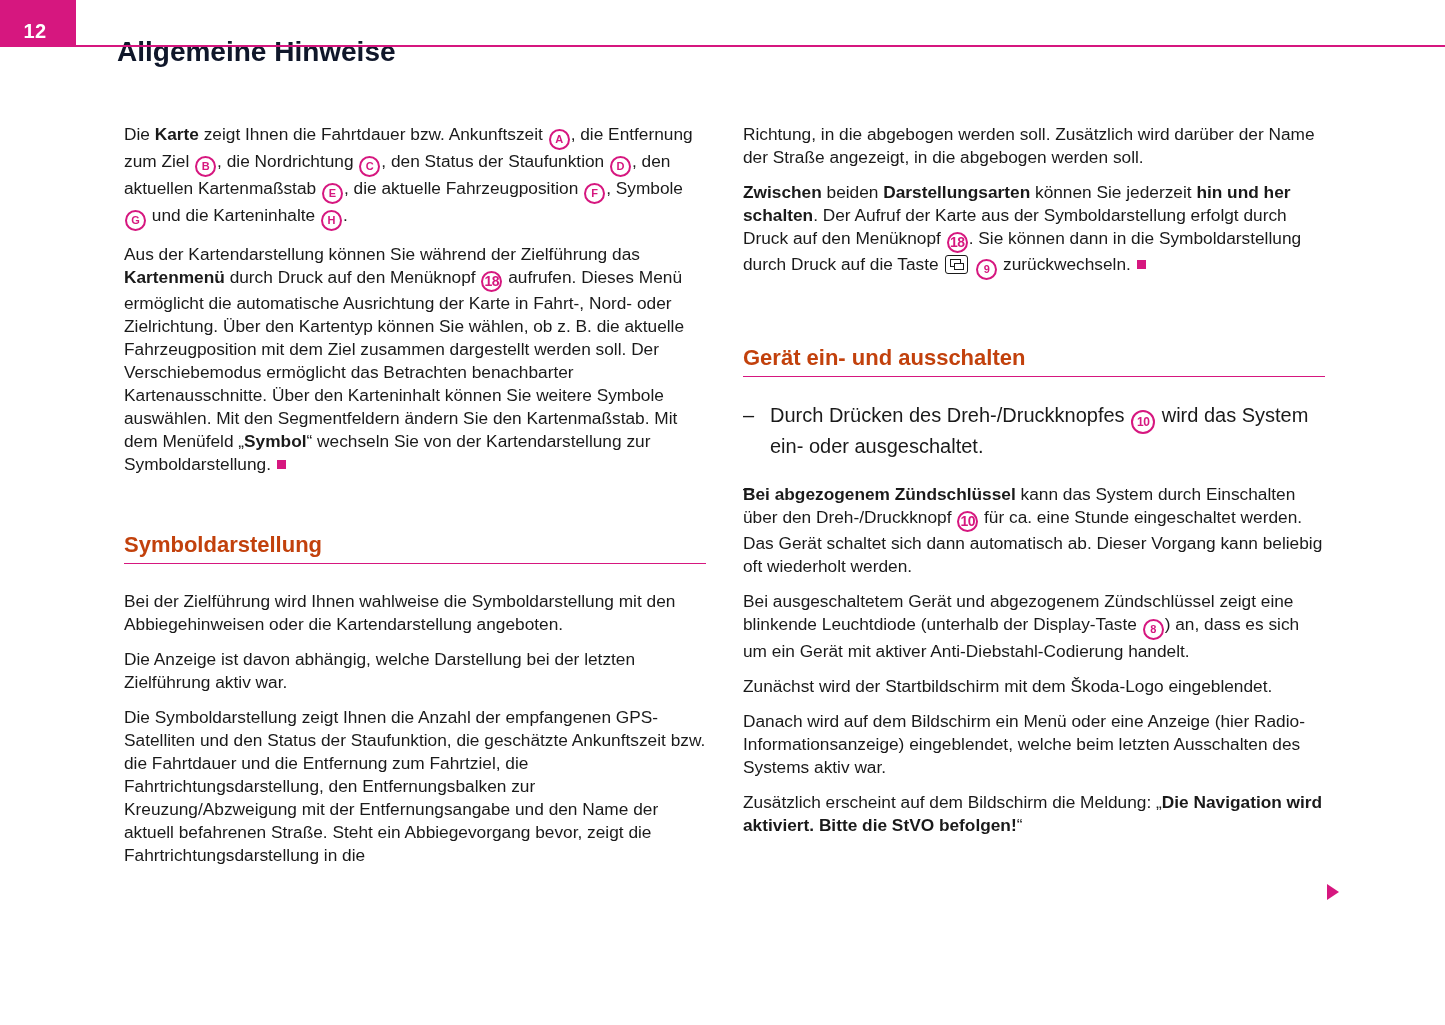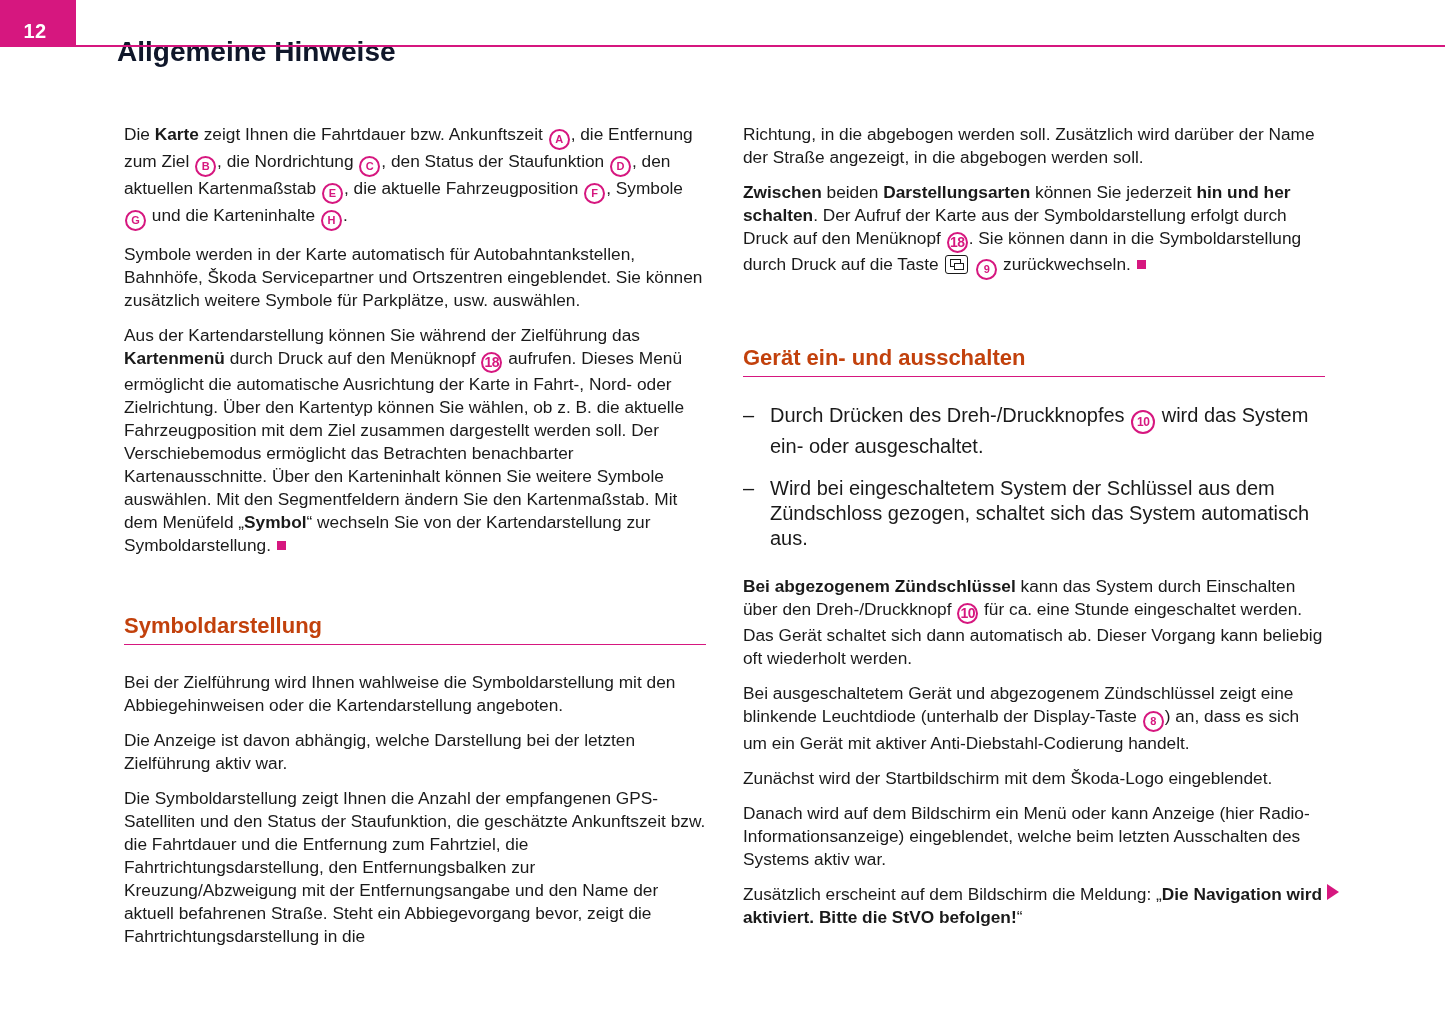--- a/index.html
+++ b/index.html
@@ -62,21 +62,20 @@
 <body>
 
 <div class="header-block"></div>
 <div class="page-number">12</div>
 <div class="header-title">Allgemeine Hinweise</div>
 <div class="header-rule"></div>
 
 <div class="col col-left">
   <p><span>Die </span><b>Karte</b><span> zeigt Ihnen die Fahrtdauer bzw. Ankunftszeit </span><span class="ref">A</span><span>, die Entfernung zum Ziel </span><span class="ref">B</span><span>, die Nordrichtung </span><span class="ref">C</span><span>, den Status der Staufunktion </span><span class="ref">D</span><span>, den aktuellen Kartenmaßstab </span><span class="ref">E</span><span>, die aktuelle Fahrzeugposition </span><span class="ref">F</span><span>, Symbole </span><span class="ref">G</span><span> und die Karteninhalte </span><span class="ref">H</span><span>.</span></p>
 
-  <p>Symbole werden in der Karte automatisch für Autobahntankstellen, Bahnhöfe, Škoda Servicepartner und Ortszentren eingeblendet. Sie können zusätzlich weitere Symbole für Parkplätze, usw. auswählen.</p>
 
   <p><span>Aus der Kartendarstellung können Sie während der Zielführung das </span><b>Kartenmenü</b><span> durch Druck auf den Menüknopf </span><span class="ref two">18</span><span> aufrufen. Dieses Menü ermöglicht die automatische Ausrichtung der Karte in Fahrt-, Nord- oder Zielrichtung. Über den Kartentyp können Sie wählen, ob z. B. die aktuelle Fahrzeugposition mit dem Ziel zusammen dargestellt werden soll. Der Verschiebemodus ermöglicht das Betrachten benachbarter Kartenausschnitte. Über den Karteninhalt können Sie weitere Symbole auswählen. Mit den Segmentfeldern ändern Sie den Kartenmaßstab. Mit dem Menüfeld „</span><b>Symbol</b><span>“ wechseln Sie von der Kartendarstellung zur Symboldarstellung.</span><span class="end-mark"></span></p>
 
   <div style="height:44px"></div>
   <h2 class="section-heading">Symboldarstellung</h2>
 
   <p>Bei der Zielführung wird Ihnen wahlweise die Symboldarstellung mit den Abbiegehinweisen oder die Kartendarstellung angeboten.</p>
   <p>Die Anzeige ist davon abhängig, welche Darstellung bei der letzten Zielführung aktiv war.</p>
   <p>Die Symboldarstellung zeigt Ihnen die Anzahl der empfangenen GPS-Satelliten und den Status der Staufunktion, die geschätzte Ankunftszeit bzw. die Fahrtdauer und die Entfernung zum Fahrtziel, die Fahrtrichtungsdarstellung, den Entfernungsbalken zur Kreuzung/Abzweigung mit der Entfernungsangabe und den Name der aktuell befahrenen Straße. Steht ein Abbiegevorgang bevor, zeigt die Fahrtrichtungsdarstellung in die</p>
 </div>
@@ -84,27 +83,27 @@
 <div class="col col-right">
   <p>Richtung, in die abgebogen werden soll. Zusätzlich wird darüber der Name der Straße angezeigt, in die abgebogen werden soll.</p>
 
   <p><b>Zwischen</b><span> beiden </span><b>Darstellungsarten</b><span> können Sie jederzeit </span><b>hin und her schalten</b><span>. Der Aufruf der Karte aus der Symboldarstellung erfolgt durch Druck auf den Menüknopf </span><span class="ref two">18</span><span>. Sie können dann in die Symboldarstellung durch Druck auf die Taste </span><span class="key-icon"></span> <span class="ref">9</span><span> zurückwechseln.</span><span class="end-mark"></span></p>
 
   <div style="height:53px"></div>
   <h2 class="section-heading">Gerät ein- und ausschalten</h2>
 
   <ul class="list">
     <li><span class="dash">–</span><span>Durch Drücken des Dreh-/Druckknopfes </span><span class="ref two">10</span><span> wird das System ein- oder ausgeschaltet.</span></li>
-    <li><span class="dash">–</span><span>Wird bei eingeschaltetem System der Schlüssel aus dem Zündschloss gezogen, schaltet sich das System automatisch aus.</span></li>
+    <li><span class="dash">–</span></li>
   </ul>
 
   <div style="height:4px"></div>
   <p><b>Bei abgezogenem Zündschlüssel</b><span> kann das System durch Einschalten über den Dreh-/Druckknopf </span><span class="ref two">10</span><span> für ca. eine Stunde eingeschaltet werden. Das Gerät schaltet sich dann automatisch ab. Dieser Vorgang kann beliebig oft wiederholt werden.</span></p>
 
   <p><span>Bei ausgeschaltetem Gerät und abgezogenem Zündschlüssel zeigt eine blinkende Leuchtdiode (unterhalb der Display-Taste </span><span class="ref">8</span><span>) an, dass es sich um ein Gerät mit aktiver Anti-Diebstahl-Codierung handelt.</span></p>
 
   <p>Zunächst wird der Startbildschirm mit dem Škoda-Logo eingeblendet.</p>
-  <p>Danach wird auf dem Bildschirm ein Menü oder kann Anzeige (hier Radio-Informationsanzeige) eingeblendet, welche beim letzten Ausschalten des Systems aktiv war.</p>
+  <p>Danach wird auf dem Bildschirm ein Menü oder eine Anzeige (hier Radio-Informationsanzeige) eingeblendet, welche beim letzten Ausschalten des Systems aktiv war.</p>
 
   <p><span>Zusätzlich erscheint auf dem Bildschirm die Meldung: „</span><b>Die Navigation wird aktiviert. Bitte die StVO befolgen!</b><span>“</span></p>
 </div>
 
 <div class="next-arrow"></div>
 
 </body></html>

